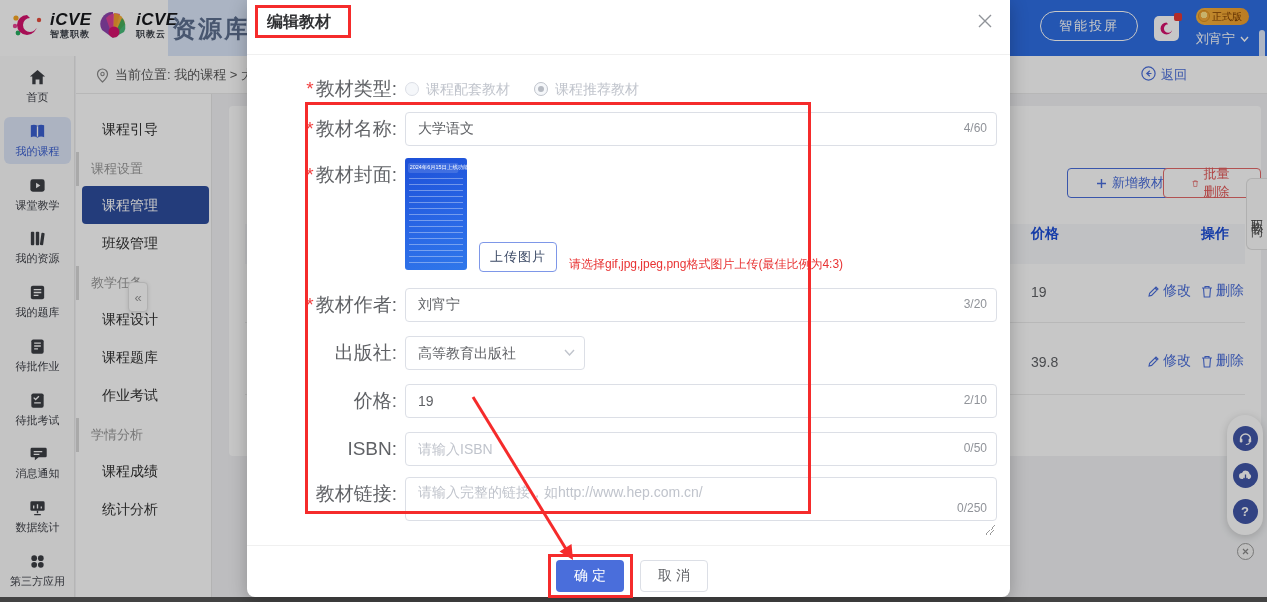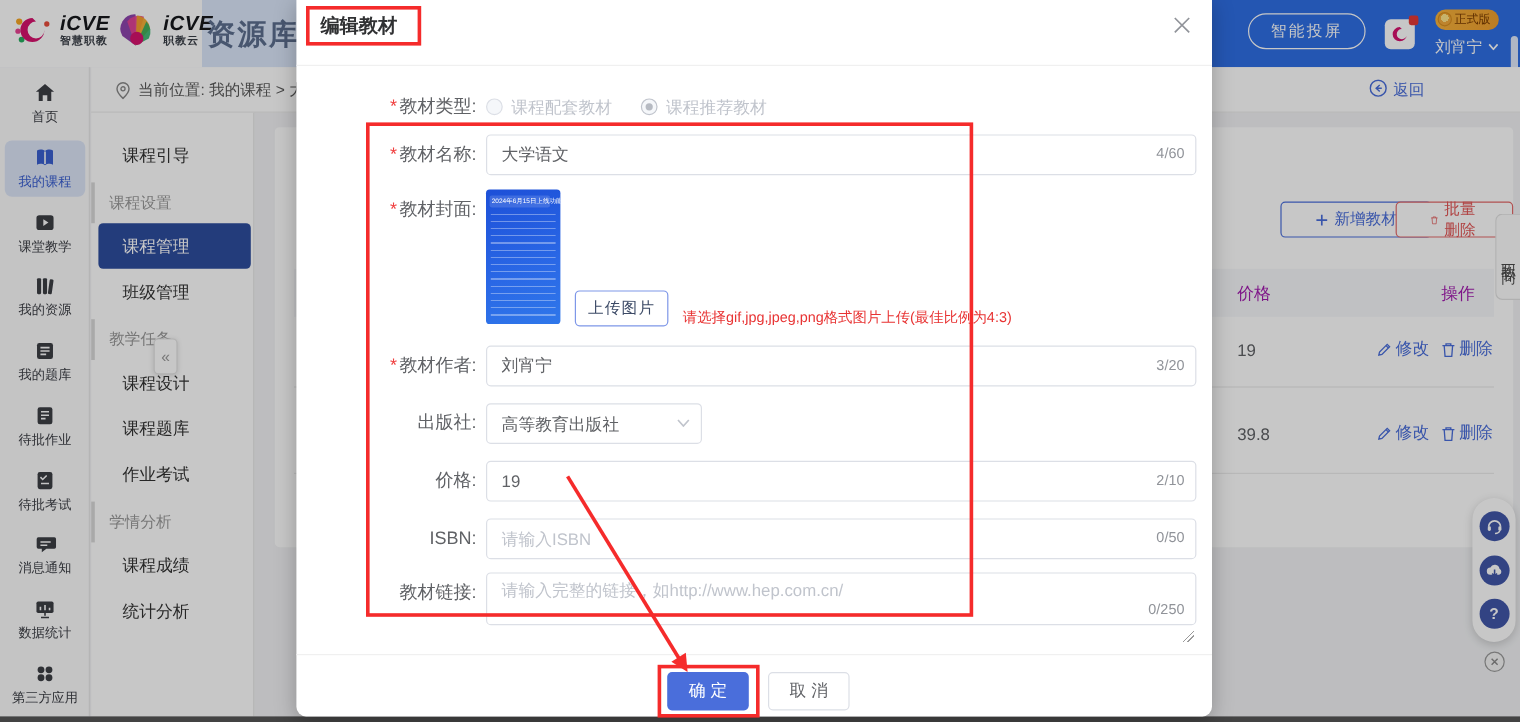--- a/index.html
+++ b/index.html
@@ -46,21 +46,21 @@
   .m-item.sel { background:#2e4d9e; color:#fff; margin:0 2px 0 6px; border-radius:4px; padding-left:20px; }
   .collapse-tab { position:absolute; left:128px; top:282px; width:20px; height:30px; background:#fff; border:1px solid #e3e3e3; border-radius:4px; box-shadow:0 1px 4px rgba(0,0,0,.12); color:#9a9a9a; font-size:13px; display:flex; align-items:center; justify-content:center; }
 
   
   .content { position:absolute; left:213px; top:94px; width:1054px; height:503px; background:#f2f3f5; }
   .card { position:absolute; left:16px; top:12px; width:1032px; height:350px; background:#fff; border-radius:4px; }
   .btn-outline { display:inline-flex; align-items:center; gap:5px; height:30px; padding:0 28px; border-radius:4px; font-size:13px; background:#fff; }
   .btn-add { position:absolute; left:838px; top:62px; border:1px solid #4a6edb; color:#4a6edb; }
   .btn-batch { position:absolute; left:934px; top:62px; border:1px solid #e46a6a; color:#e25555; }
   .t-headrow { position:absolute; left:16px; top:118px; width:1000px; height:40px; background:#f7f8fa; }
-  .t-head { font-size:14px; font-weight:normal; color:#a21caf; position:absolute; top:12px; }
+  .t-head { font-size:14px; font-weight:bold; color:#1d4ed8; position:absolute; top:1px; }
   .t-cell { font-size:14px; color:#606266; position:absolute; }
   .rowline { position:absolute; left:16px; width:1000px; border-bottom:1px solid #ececec; }
   .act { display:inline-flex; align-items:center; gap:3px; color:#4a6edb; font-size:14px; }
 
   
   .side-tab { position:absolute; left:1246px; top:178px; width:21px; height:72px; background:#fdfdfd; border:1px solid #e2e2e2; border-right:none; border-radius:6px 0 0 6px; font-size:12px; color:#4a4a4a; writing-mode:vertical-lr; text-align:center; line-height:19px; letter-spacing:2px; }
   .float-pill { position:absolute; left:1227px; top:415px; width:36px; height:120px; background:#fff; border-radius:18px; box-shadow:0 2px 8px rgba(0,0,0,.18); display:flex; flex-direction:column; align-items:center; justify-content:space-evenly; }
   .fp-ic { width:25px; height:25px; border-radius:50%; background:#4156a8; color:#fff; display:flex; align-items:center; justify-content:center; font-size:13px; font-weight:bold; }
   .fp-close { position:absolute; left:1237px; top:543px; width:17px; height:17px; border-radius:50%; border:1px solid #9a9a9a; color:#8a8a8a; font-size:10px; display:flex; align-items:center; justify-content:center; background:#f5f5f5; }
 
@@ -71,21 +71,21 @@
   #dim { position:absolute; inset:0; background:rgba(0,0,0,.22); z-index:10; }
 
   
   #modal { position:absolute; left:247px; top:0; width:763px; height:597px; background:#fff; border-radius:0 0 8px 8px; box-shadow:0 4px 18px rgba(0,0,0,.25); z-index:20; }
   .mo-title { position:absolute; left:20px; top:12px; font-size:16px; font-weight:bold; color:#303133; }
   .mo-close { position:absolute; left:730px; top:13px; width:18px; height:18px; color:#909399; }
   .mo-hdiv { position:absolute; left:0; top:54px; width:763px; border-bottom:1px solid #f0f0f0; }
   .mo-fdiv { position:absolute; left:0; top:545px; width:763px; border-bottom:1px solid #f0f0f0; }
 
   .frow { position:absolute; left:0; width:763px; }
-  .flabel { position:absolute; left:40px; width:110px; text-align:right; font-size:15px; color:#606266; line-height:34px; }
+  .flabel { position:absolute; left:40px; width:110px; text-align:right; font-size:19px; color:#606266; line-height:34px; }
   .star { color:#f04040; margin-right:2px; }
   .ipt-wrap { position:absolute; left:158px; width:592px; height:34px; }
   .ipt { width:100%; height:34px; border:1px solid #dcdfe6; border-radius:4px; padding:0 52px 0 12px; font-size:14px; color:#606266; background:#fff; font-family:"Liberation Sans","DejaVu Sans",sans-serif; }
   .ipt::placeholder, .ta::placeholder { color:#c0c4cc; }
   .counter { position:absolute; right:10px; top:9px; font-size:12px; color:#909399; }
 
   .radio-row { display:flex; gap:38px; line-height:34px; }
   .radio { display:flex; align-items:center; gap:7px; font-size:14px; color:#c0c4cc; }
   .rdot { width:14px; height:14px; border-radius:50%; border:1px solid #dcdfe6; background:#f5f7fa; position:relative; }
   .rdot.on { border-color:#c0c4cc; }

